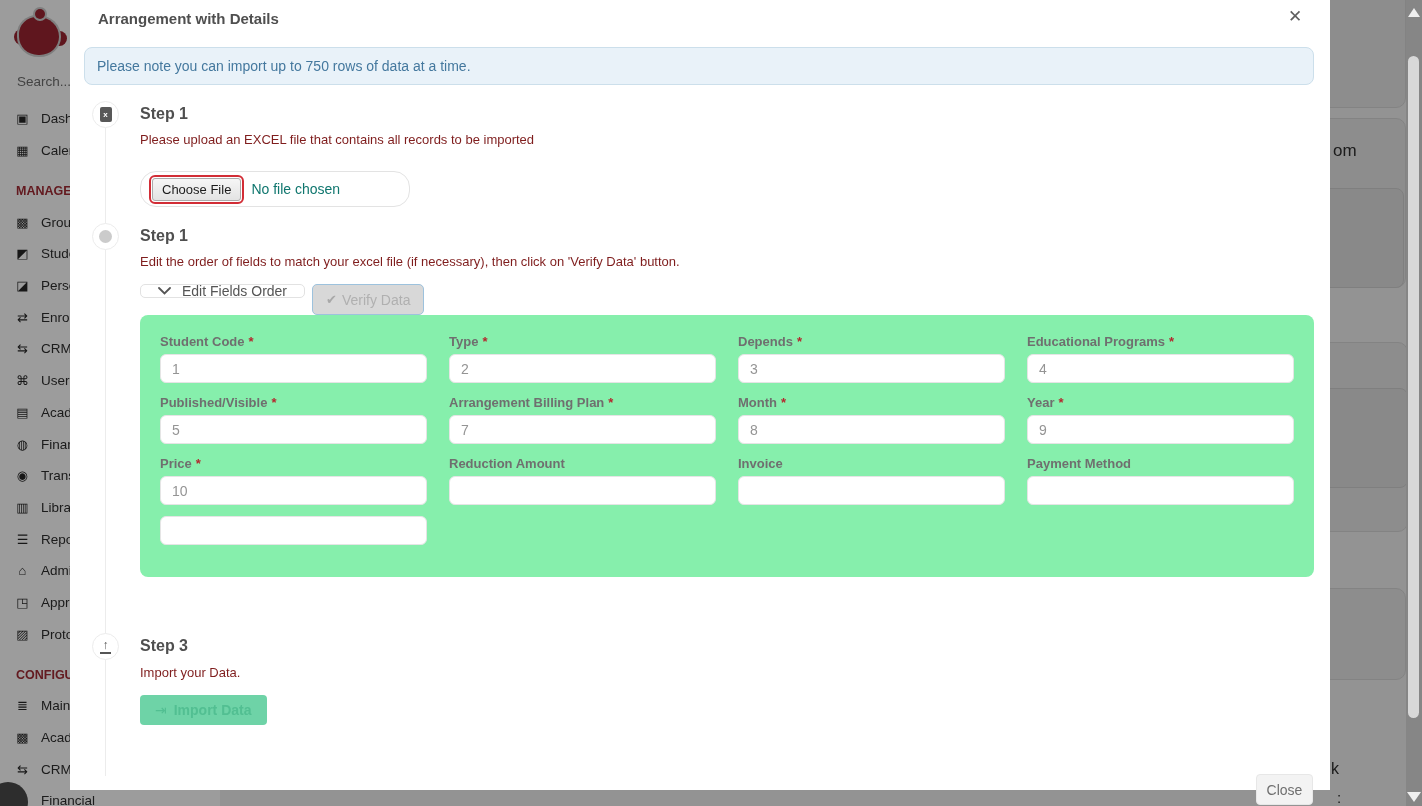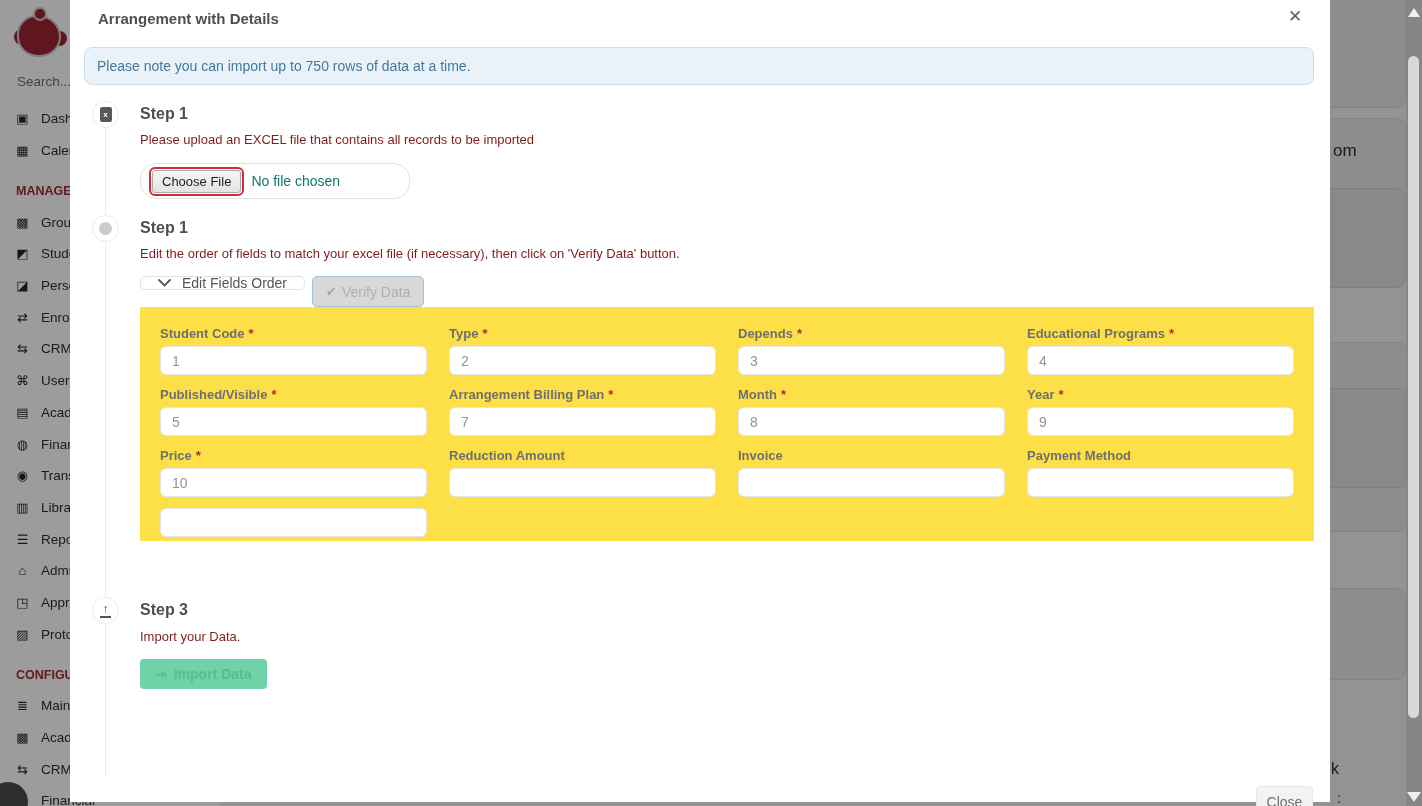--- a/index.html
+++ b/index.html
@@ -35,21 +35,21 @@
 
   
   .scrollbar { position:absolute; right:0; top:0; bottom:0; width:16px; background:#868686; z-index:30; }
   .sb-up { position:absolute; top:8px; left:2px; width:0; height:0;
     border-left:6px solid transparent; border-right:6px solid transparent; border-bottom:9px solid #efefef; }
   .sb-thumb { position:absolute; left:2px; top:56px; width:11px; height:662px; background:#d8d8d8; border-radius:6px; }
   .sb-down { position:absolute; bottom:4px; left:1px; width:0; height:0;
     border-left:7px solid transparent; border-right:7px solid transparent; border-top:10px solid #efefef; }
 
   
-  .modal { position:absolute; left:70px; width:1260px; top:0; bottom:4px; background:#fff; z-index:10;
+  .modal { position:absolute; left:70px; width:1260px; top:0; bottom:16px; background:#fff; z-index:10;
     padding:0 16px 0 14px; }
   .modal-header { height:38px; padding-top:10px; position:relative; }
   .modal-title { font-size:15px; font-weight:700; color:#4f4f4f; padding-left:14px; }
   .modal-close { position:absolute; right:6px; top:4px; width:26px; height:26px; border:none; background:none;
     font-size:17px; color:#5f5f5f; cursor:pointer; line-height:26px; text-align:center; }
   .alert { margin-top:9px; height:38px; background:#e9f2f9; border:1px solid #ccdfeb; border-radius:8px;
     display:flex; align-items:center; padding:0 12px; font-size:14px; color:#44789e; }
 
   .rail-line { position:absolute; left:35px; top:128px; width:1px; height:648px; background:#ececec; }
   .step { display:flex; position:relative; }
@@ -61,37 +61,37 @@
   .dot-glyph { width:13px; height:13px; border-radius:50%; background:#cbcbcb; }
   .upload-glyph { display:flex; flex-direction:column; align-items:center; color:#555; }
   .upload-glyph .arr { font-size:12px; font-weight:700; line-height:10px; }
   .upload-glyph .bar { width:11px; height:2px; background:#555; margin-top:2px; }
 
   .step-body { flex:1; padding-top:3px; }
   .step-title { font-size:16px; font-weight:700; color:#4f4f4f; line-height:19px; }
   .step-desc { margin-top:9px; font-size:13px; color:#7f1d1d; line-height:15px; }
 
   .step1 { margin-top:16px; }
-  .filebox { margin-top:16px; width:270px; height:36px; border:1px solid #e3e3e3; border-radius:16px;
+  .filebox { margin-top:24px; width:270px; height:36px; border:1px solid #e3e3e3; border-radius:16px;
     display:flex; align-items:center; padding-left:11px; }
   .choose-btn { font-size:13px; color:#1c1c1c; background:linear-gradient(#f6f6f6,#e3e3e3);
     border:1px solid #ababab; border-radius:3px; padding:3px 9px; cursor:pointer;
     outline:2px solid #d22d36; outline-offset:1px; font-family:"Liberation Sans", sans-serif; }
   .file-status { margin-left:10px; font-size:14px; color:#0f766e; }
 
   .step2 { margin-top:16px; }
   .btn-row { margin-top:15px; display:flex; }
   .edit-btn { height:14px; background:#fff; border:1px solid #e2e2e2; border-radius:5px;
     display:flex; align-items:center; padding:0 17px; font-size:14px; color:#555; cursor:pointer; }
   .edit-btn svg { margin-right:11px; }
   .verify-btn { height:31px; margin-left:7px; background:#d8d8d8; border:1px solid #9dc2dd; border-radius:5px;
     display:flex; align-items:center; padding:0 13px; font-size:14px; color:#b0b0b0; cursor:default; }
   .verify-btn .chk { margin-right:5px; font-size:13px; color:#a8a8a8; }
 
-  .fields-panel { background:#fde047; border-radius:1px; padding:18px 20px 4px; }
+  .fields-panel { background:#86efac; border-radius:8px; padding:18px 20px 32px; }
   .fields-grid { display:grid; grid-template-columns:repeat(4,1fr); column-gap:22px; row-gap:11px; }
   .flabel { font-size:13px; font-weight:700; color:#6f6f6f; margin-bottom:3px; line-height:18px; }
   .star { color:#b3282d; margin-left:4px; }
   .finput { width:100%; height:29px; border:1px solid #e5e5e5; border-radius:6px; background:#fff;
     padding:0 11px; font-size:14px; color:#949494; font-family:"Liberation Sans", sans-serif; }
 
   .step3 { margin-top:56px; }
   .step3 .step-desc { margin-top:10px; }
   .import-btn { margin-top:15px; height:30px; background:#6ed3a7; border:none; border-radius:4px;
     display:flex; align-items:center; padding:0 15px; font-size:14px; font-weight:700; color:#52bf92; cursor:default; }

